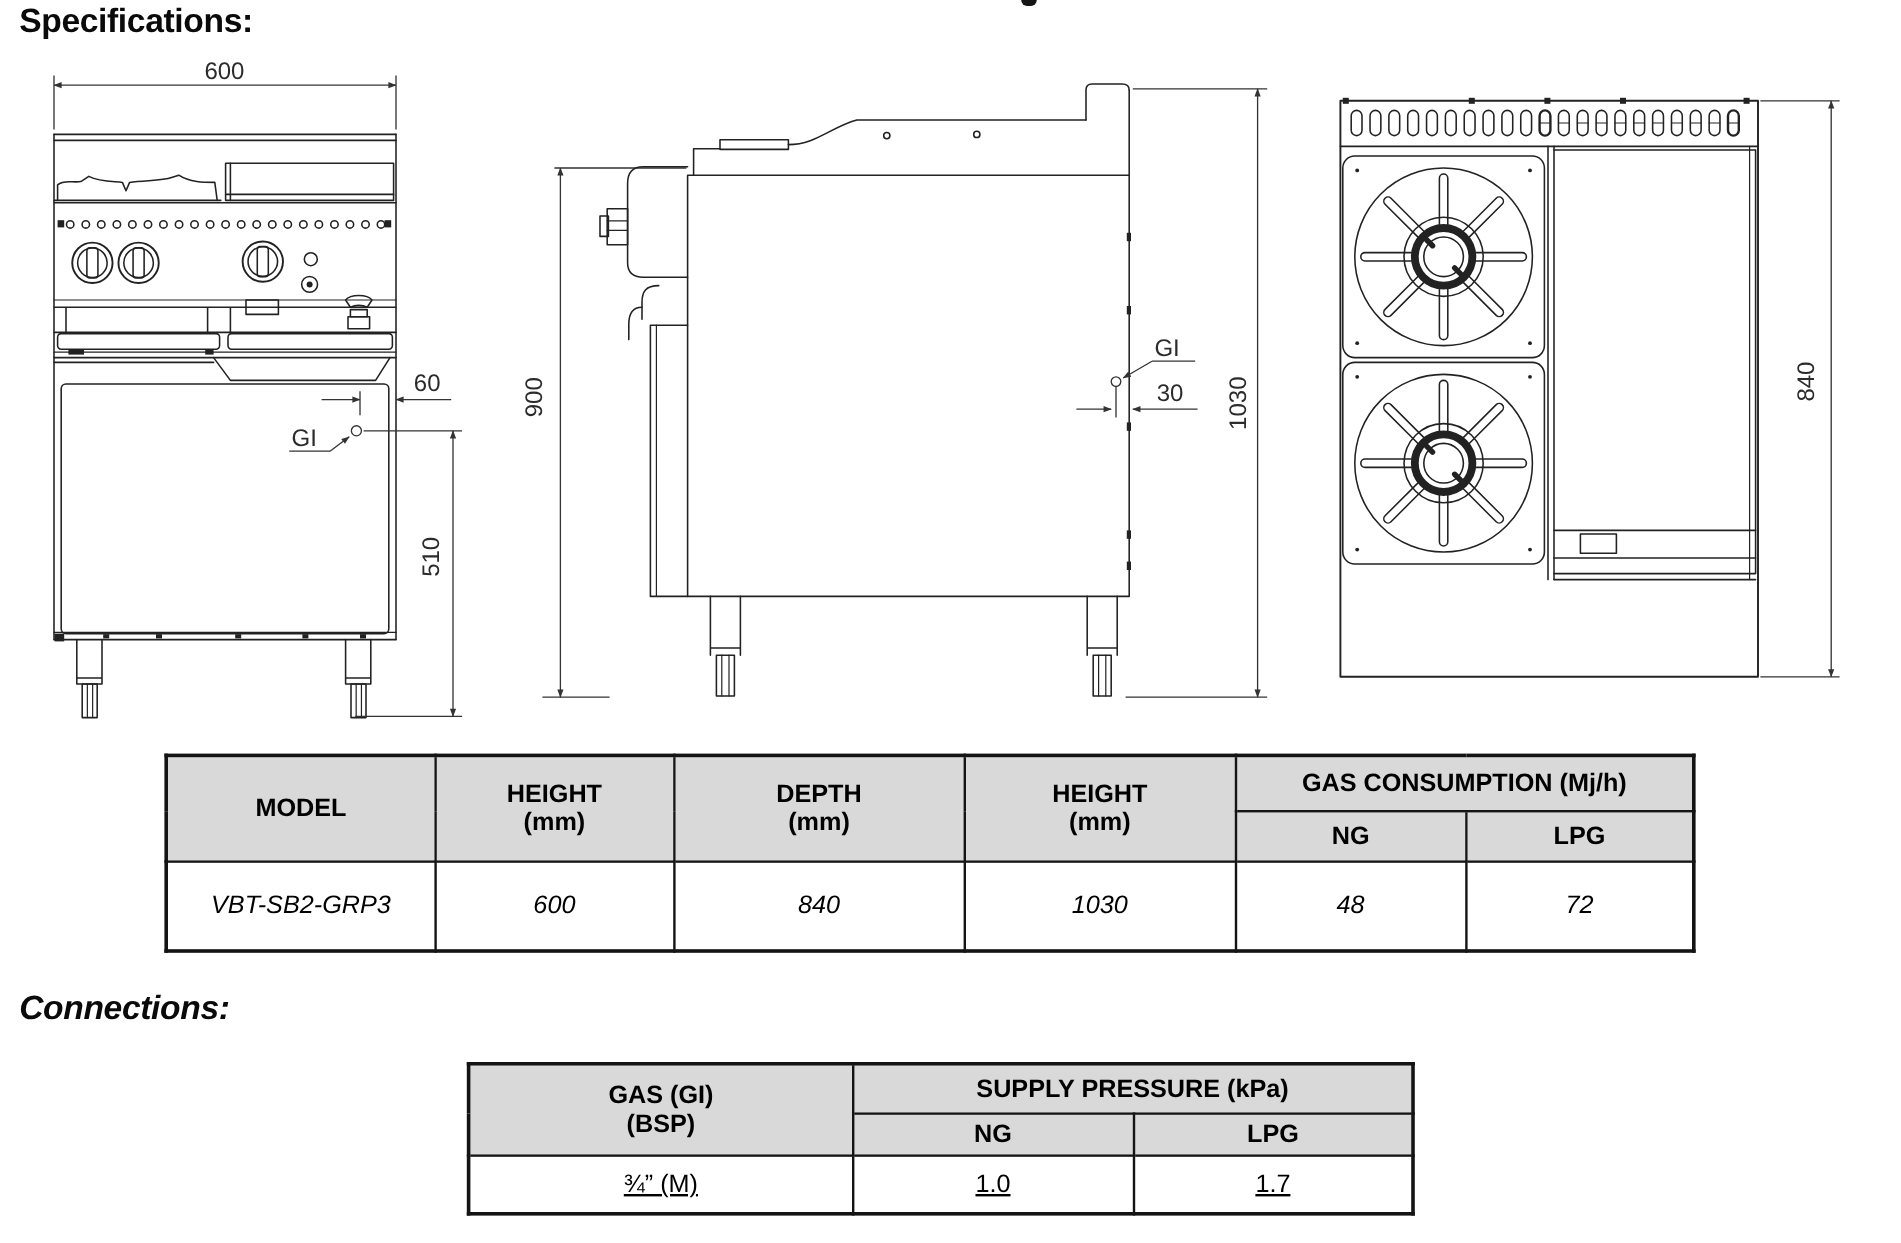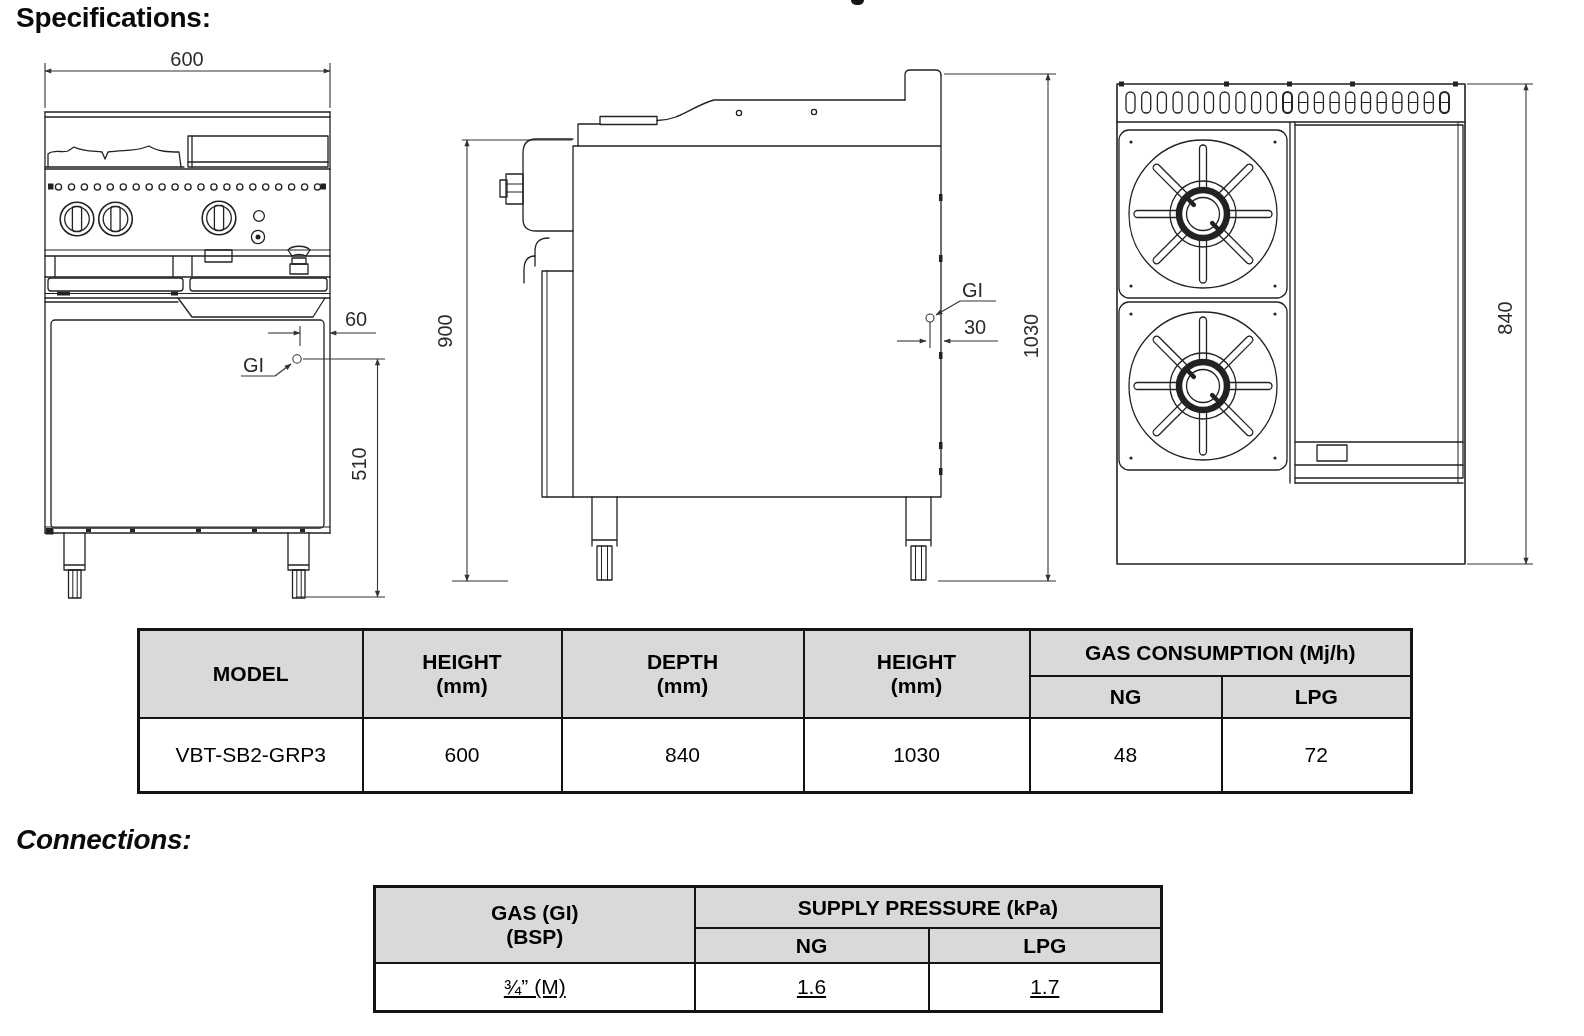--- a/index.html
+++ b/index.html
@@ -26,22 +26,22 @@
   table{position:absolute;border-collapse:collapse;table-layout:fixed;background:#fff;
         font-family:"Liberation Sans",sans-serif;}
   th,td{border:2px solid #141414;text-align:center;vertical-align:middle;padding:0;overflow:hidden;}
   table{border:3px solid #141414;}
   th{background:var(--table-header-bg,#d9d9d9);font-weight:bold;font-size:21px;line-height:24px;}
   td{font-size:21px;font-weight:normal;}
   th span{display:block;}
   #spec-table{left:137px;top:628px;width:1273px;}
   #spec-table .hrow1 th{height:44px;}
   #spec-table .hrow2 th{height:40px;}
-  #spec-table .drow td{height:72px;}
-  #conn-table{left:373px;top:885px;width:787px;}
+  #spec-table .drow td{height:72px;font-style:italic;}
+  #conn-table{left:389px;top:885px;width:787px;}
   #conn-table .hrow1 th{height:39px;}
   #conn-table .hrow2 th{height:33px;}
   #conn-table .drow td{height:46px;text-decoration:underline;}
 </style>
 </head>
 <body>
 
 <div class="canvas">
 
   <div id="spec-heading" class="heading">Specifications:</div>
@@ -398,19 +398,19 @@
     <tr class="hrow2">
       <th>
             <span>NG</span>
           </th>
       <th>
             <span>LPG</span>
           </th>
     </tr>
     <tr class="drow">
       <td>¾” (M)</td>
-      <td>1.6</td>
+      <td>1.0</td>
       <td>1.7</td>
     </tr>
   </tbody>
     </table>
 
 </div>
 
 </body></html>

